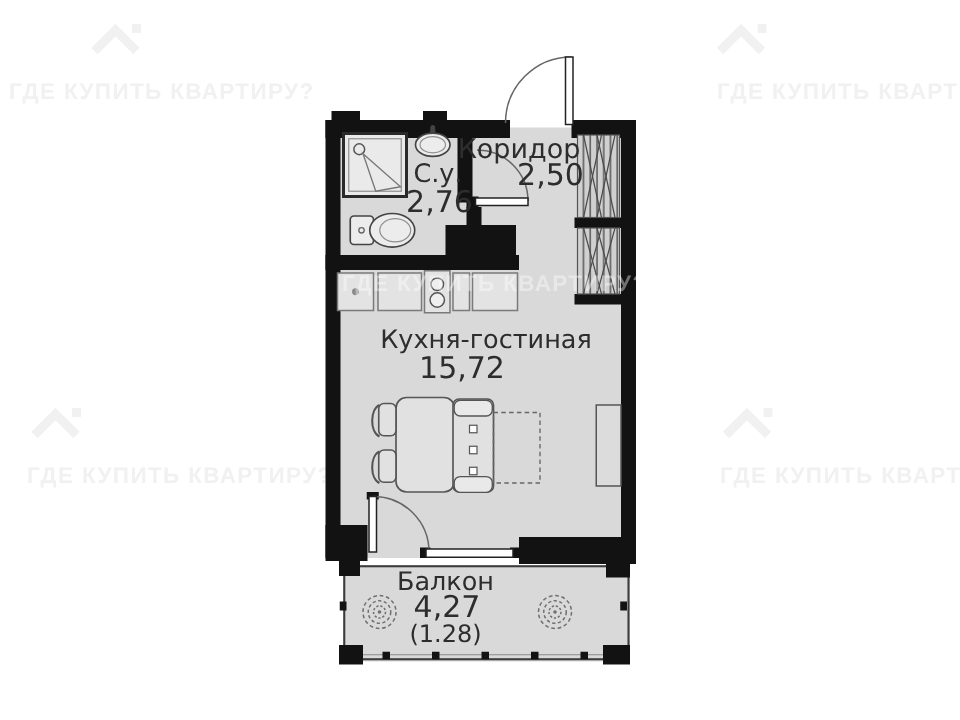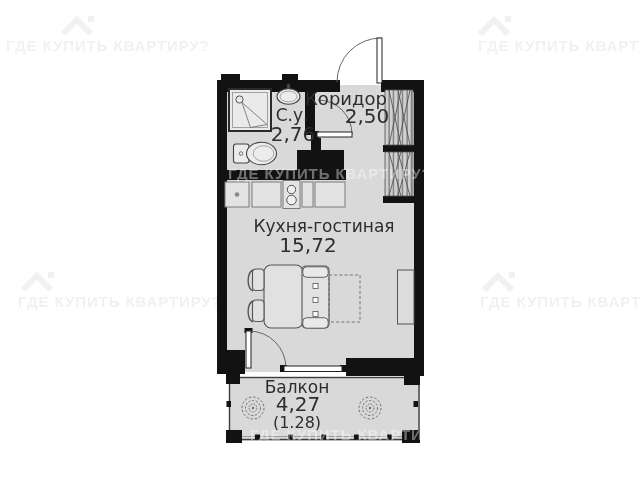--- a/index.html
+++ b/index.html
@@ -1,21 +1,21 @@
 <!DOCTYPE html>
 <html style="--wall: #121212; --floor: #d9d9d9; --fixture-fill: #ececec; --watermark-on-white: #f1f1f1; --watermark-on-plan: rgba(255,255,255,0.40);"><head>
 <meta charset="utf-8">
 <style>
   html,body{margin:0;padding:0;background:#fff;}
   #stage{position:relative;width:640px;height:480px;overflow:hidden;background:#fff;
          font-family:"DejaVu Sans",sans-serif;}
   
   .wm{position:absolute;z-index:1;white-space:nowrap;
       font:700 15px "Liberation Sans",sans-serif;letter-spacing:.9px;
-      color:var(--watermark-on-white,#f1f1f1);}
+      color:var(--watermark-on-white,#f1f1f1);margin-top:16px;}
   .wm.on-plan{z-index:3;color:var(--watermark-on-plan,rgba(255,255,255,.4));}
   .wm-icon{position:absolute;z-index:1;}
   .wm-icon svg{display:block;}
   .wm-icon .roof{stroke:var(--watermark-on-white,#f1f1f1);stroke-width:6;fill:none;}
   .wm-icon .chimney{fill:var(--watermark-on-white,#f1f1f1);}
   
   #plan{position:absolute;left:0;top:0;z-index:2;}
   .floor{fill:var(--floor,#d9d9d9);}
   .walls rect{fill:var(--wall,#121212);}
   .fixture{fill:var(--fixture-fill,#ececec);stroke:#444;stroke-width:1.1;}

